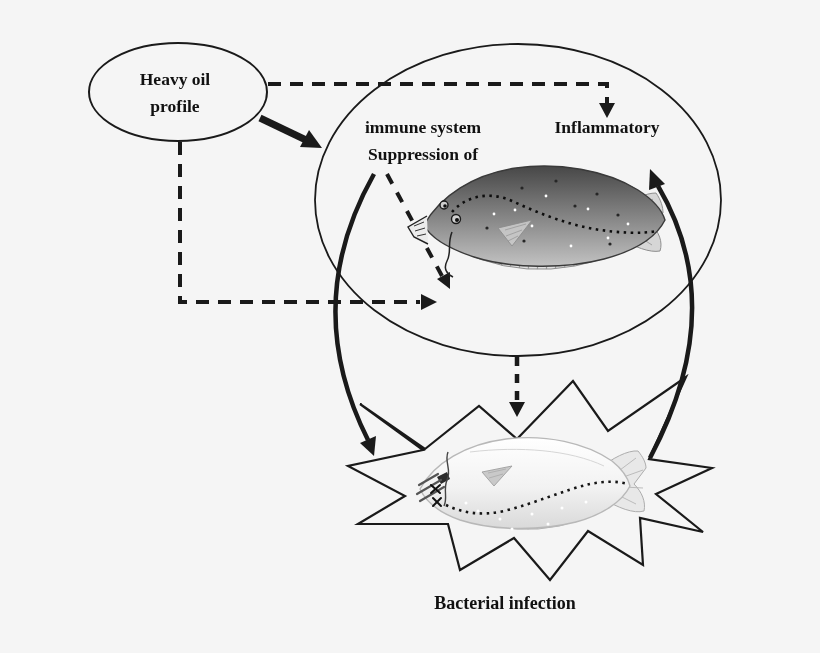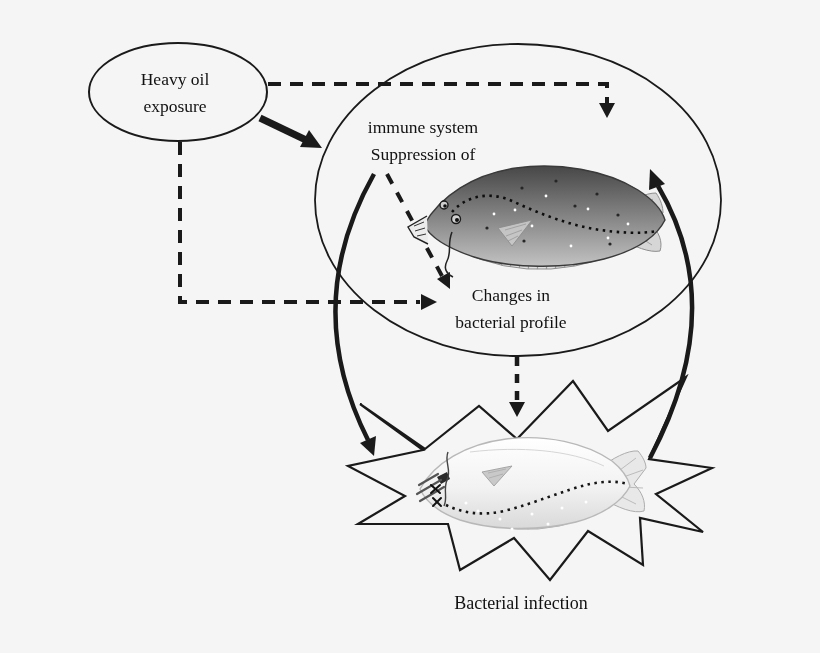--- a/index.html
+++ b/index.html
@@ -9,21 +9,21 @@
     width:820px;height:653px;
     background:#f5f5f5;
     font-family:"Liberation Serif","DejaVu Serif",serif;
     overflow:hidden;
   }
   #diagram-svg{position:absolute;left:0;top:0;}
   .label{
     position:absolute;
     transform:translateX(-50%);
     text-align:center;
-    font-weight:normal;
+    font-weight:bold;
     font-size:17.5px;
     line-height:27px;
     color:#111;
     white-space:nowrap;
     z-index:2;
   }
   .label span{display:block;}
   .label.single{font-size:18px;}
 </style>
 </head>
@@ -184,33 +184,30 @@
         <circle cx="548" cy="524" r="1.5"></circle>
           <circle cx="512" cy="529" r="1.5"></circle>
         <circle cx="586" cy="502" r="1.5"></circle>
           <circle cx="466" cy="503" r="1.5"></circle>
       </g>
     </g>
   </svg>
 
   <div class="label" style="left:175px; top:66px;">
     <span>Heavy oil</span>
-    <span>exposure</span>
+    <span>profile</span>
   </div>
 
   <div class="label" style="left:423px; top:114px;">
     <span>immune system</span>
     <span>Suppression of</span>
   </div>
 
   <div class="label" style="left:607px; top:114px;">
-  </div>
-
-  <div class="label" style="left:511px; top:282px;">
-    <span>Changes in</span>
-    <span>bacterial profile</span>
-  </div>
-
-  <div class="label single" style="left:505px; top:590px;margin-left:16px;">
+    <span>Inflammatory</span>
+  </div>
+
+
+  <div class="label single" style="left:505px; top:590px;">
     <span>Bacterial infection</span>
   </div>
 
 </div>
 
 </body></html>

